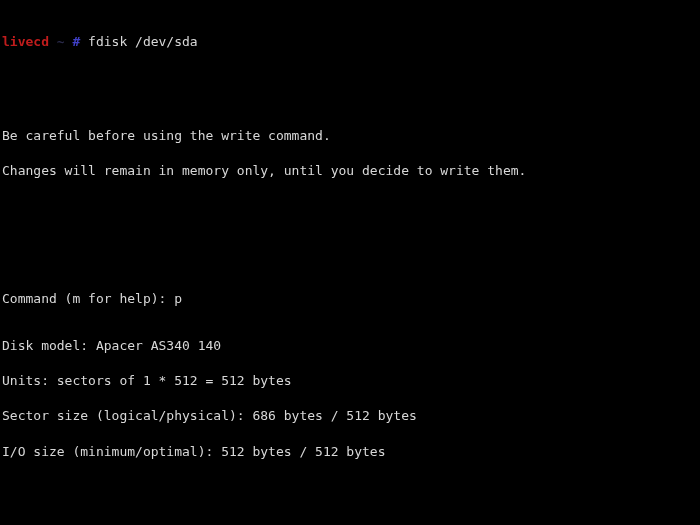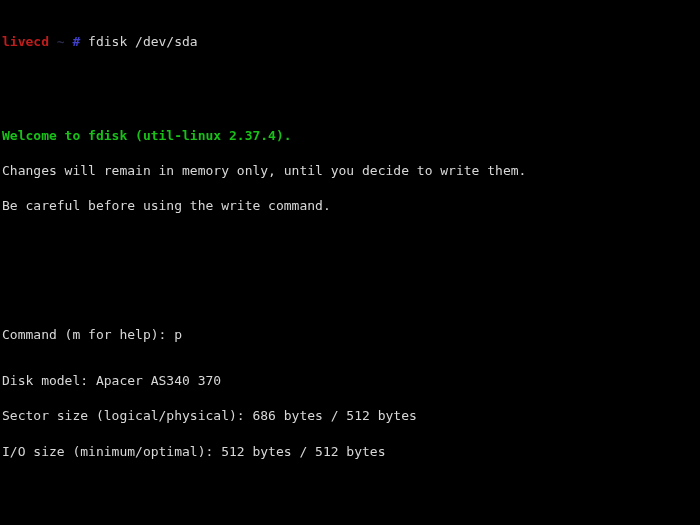--- a/index.html
+++ b/index.html
@@ -40,30 +40,30 @@
 </style>
 </head>
 <body>
 
 <div class="terminal">
 
   <div class="line"><span class="c-red">livecd</span><span class="c-dim"> ~ </span><span class="c-blue">#</span><span class="c-white"> fdisk /dev/sda</span></div>
 
   <div class="blank"></div>
 
-  <div class="line c-green">Welcome to fdisk (util-linux 2.37.4).</div>
+  <div class="line c-white">Be careful before using the write command.</div>
   <div class="line c-white">Changes will remain in memory only, until you decide to write them.</div>
-  <div class="line c-white">Be careful before using the write command.</div>
 
   <div class="blank"></div>
   <div class="blank"></div>
 
   <div class="line c-white">Command (m for help): p</div>
 
-  <div class="line c-white">Disk model: Apacer AS340 370</div>
+  <div class="line c-white">Disk model: Apacer AS340 140</div>
+  <div class="line c-white">Units: sectors of 1 * 512 = 512 bytes</div>
   <div class="line c-white">Sector size (logical/physical): 686 bytes / 512 bytes</div>
   <div class="line c-white">I/O size (minimum/optimal): 512 bytes / 512 bytes</div>
   
   
 
   
 
   
   
   

